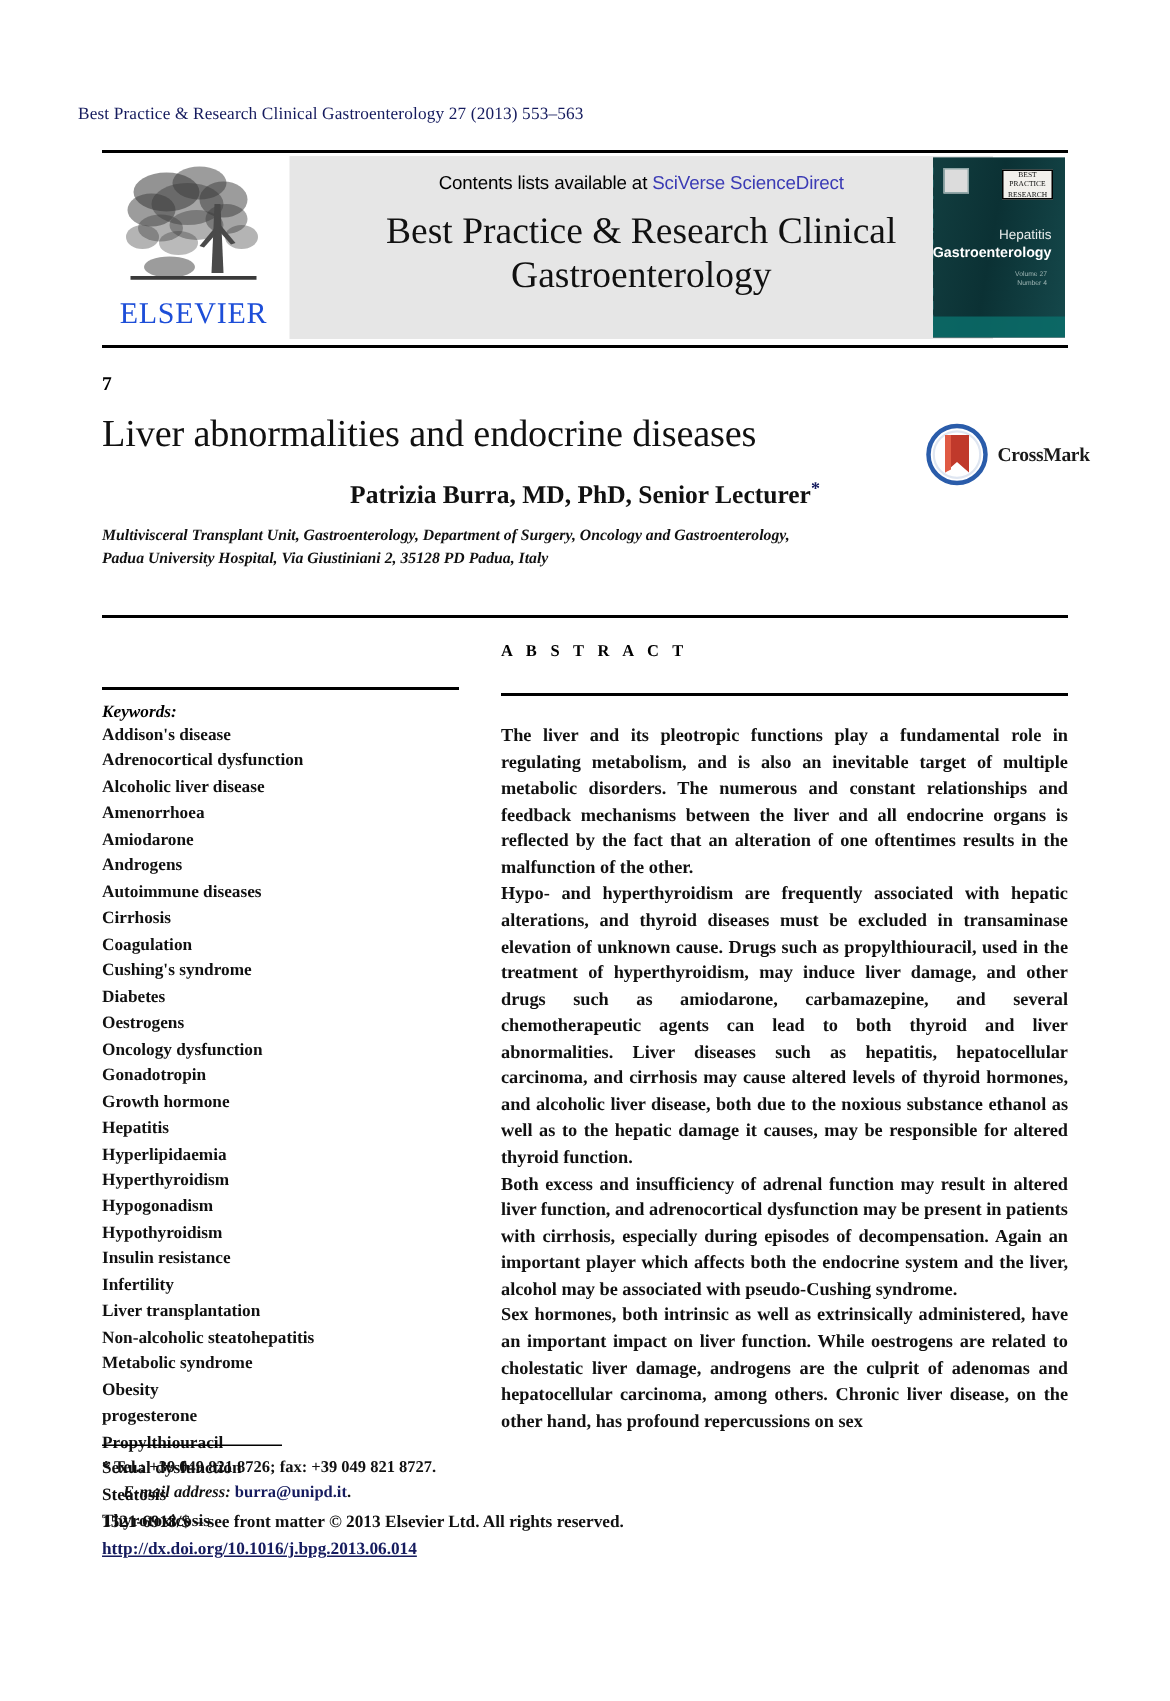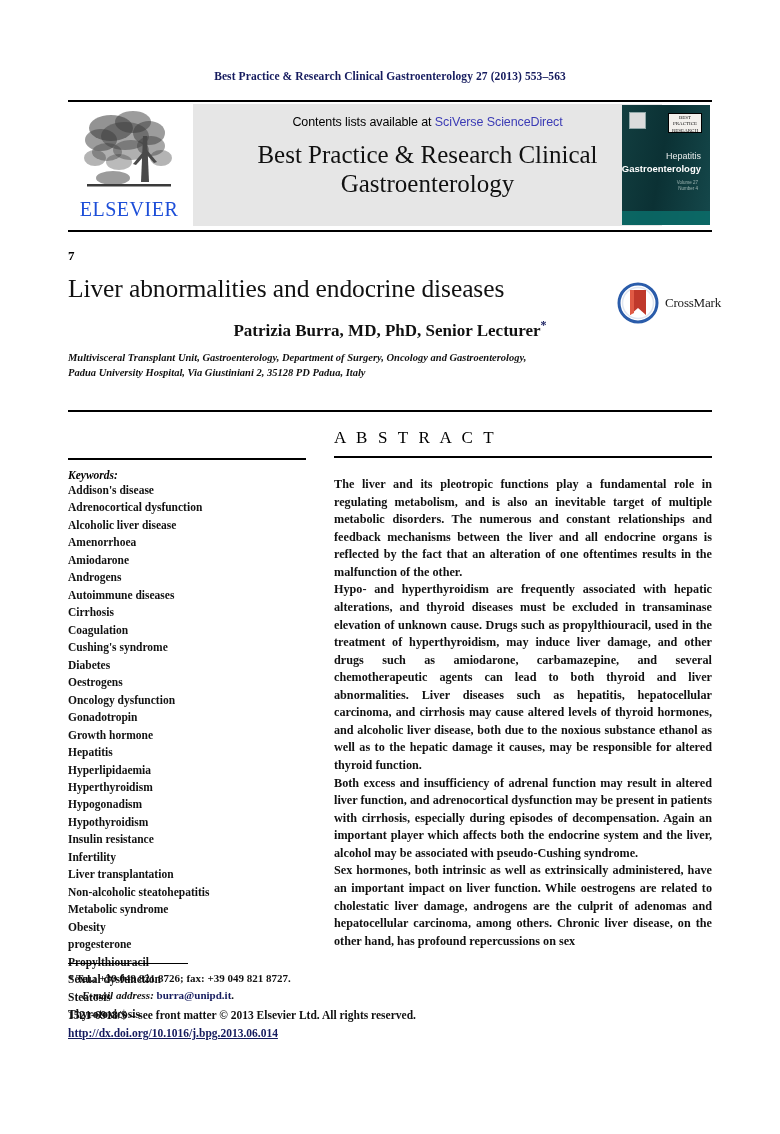--- a/index.html
+++ b/index.html
@@ -19,26 +19,26 @@
   .page {
     position: absolute;
     left: 0; top: 0;
     width: 780px;
     height: 1134px;
   }
 
   
   .running-head {
     position: absolute;
-    left: 68px;
+    left: 52px;
     top: 70px;
     width: 644px;
-    text-align: center;
-    font-family: "Liberation Serif", serif;
-    font-weight: bold;
+    text-align: left;
+    font-family: "Liberation Serif", serif;
+    font-weight: normal;
     font-size: 11.5px;
     color: #151b5e;
     letter-spacing: 0.1px;
   }
 
   
   .banner {
     position: absolute;
     left: 68px;
     top: 100px;
@@ -239,21 +239,21 @@
     left: 617px;
     top: 282px;
     width: 112px;
     height: 44px;
   }
   .cm-word {
     position: absolute;
     left: 48px;
     top: 13px;
     font-family: "Liberation Serif", serif;
-    font-weight: normal;
+    font-weight: bold;
     font-size: 13px;
     color: #1a1a1a;
     letter-spacing: -0.2px;
   }
 
   .rule-under-title {
     position: absolute;
     left: 68px;
     top: 410px;
     width: 644px;
@@ -291,24 +291,24 @@
 
   
   .abs-col {
     position: absolute;
     left: 334px;
     top: 428px;
     width: 378px;
   }
   .abs-head {
     font-family: "Liberation Serif", serif;
-    font-weight: normal;
-    font-size: 17px;
+    font-weight: bold;
+    font-size: 11px;
     letter-spacing: 3.2px;
-    margin-bottom: 8px;
+    margin-bottom: 22px;
   }
   .abs-rule {
     width: 378px;
     height: 2px;
     background: #000;
     margin-bottom: 18px;
   }
   .abs-p {
     font-family: "Liberation Serif", serif;
     font-weight: bold;

